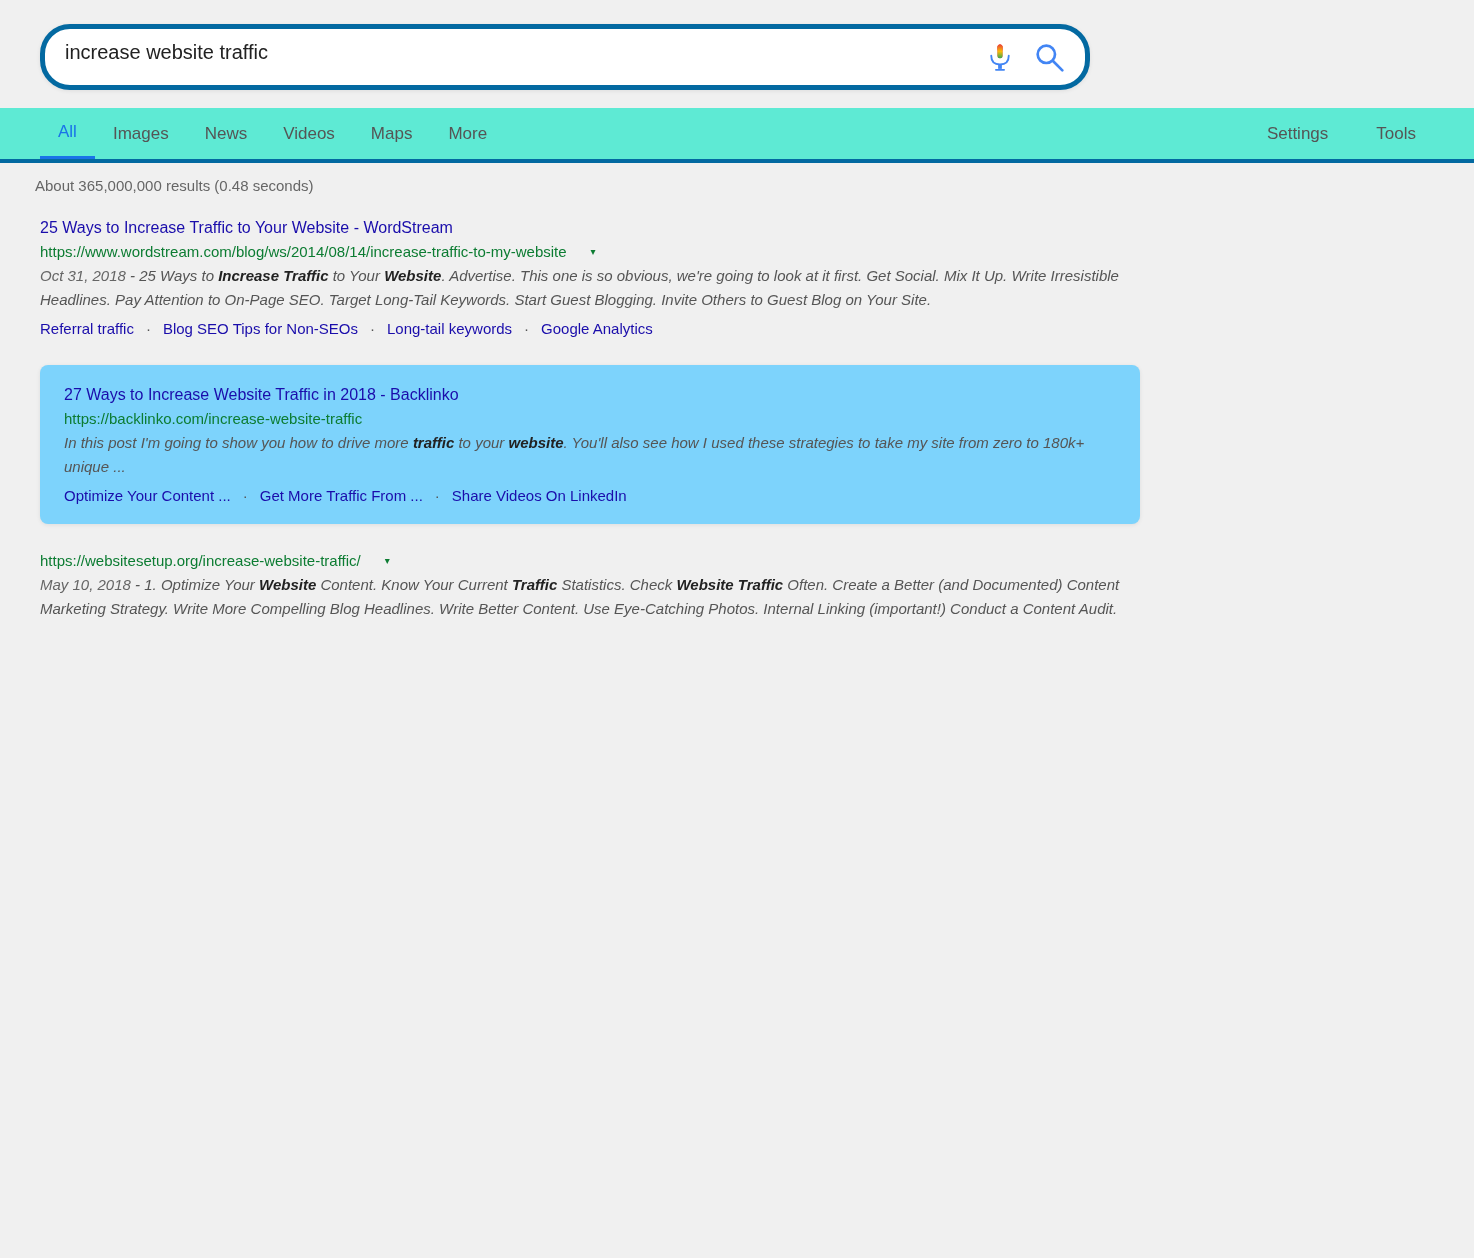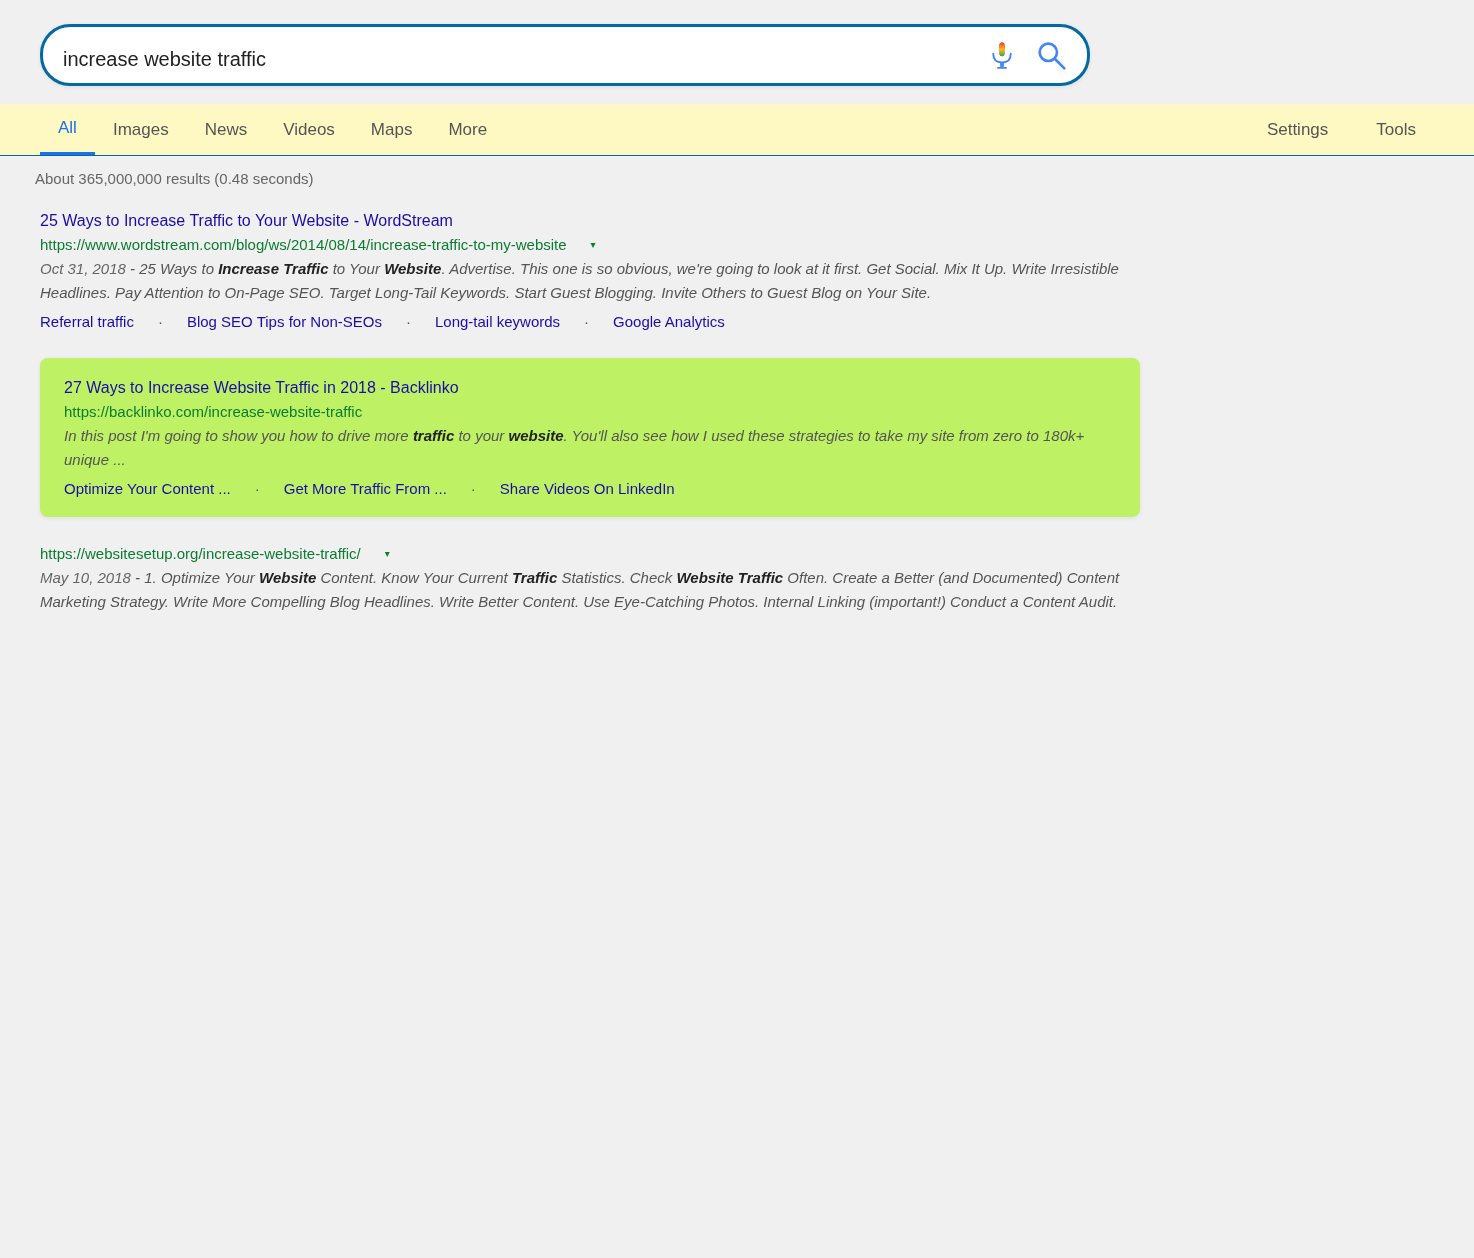--- a/index.html
+++ b/index.html
@@ -19,24 +19,24 @@
     }
 
     .search-bar-row {
       display: flex;
       align-items: center;
       margin-bottom: 18px;
     }
 
     .search-box {
       display: flex;
-      align-items: flex-end;
+      align-items: flex-start;
       background: #fff;
       border-radius: 30px;
-      border: 3px solid #0369a1;
+      border: 5px solid #0369a1;
       padding: 12px 20px;
       width: 1050px;
       box-shadow: 0 1px 4px rgba(0,0,0,0.08);
     }
 
     .search-input {
       flex: 1;
       border: none;
       outline: none;
       font-size: 20px;
@@ -57,23 +57,23 @@
 
     .search-icon-btn {
       width: 32px;
       height: 32px;
       cursor: pointer;
     }
 
     .nav-tabs {
       display: flex;
       align-items: center;
-      border-bottom: 1px solid #0369a1;
+      border-bottom: 4px solid #0369a1;
       padding: 0 40px;
-      background: #fef9c3;
+      background: #5eead4;
       gap: 0;
     }
 
     .nav-tab {
       padding: 14px 18px;
       font-size: 17px;
       color: #555;
       cursor: pointer;
       position: relative;
       text-decoration: none;
@@ -101,21 +101,21 @@
     .results-area {
       padding: 10px 40px;
     }
 
     .result-block {
       margin-bottom: 28px;
       max-width: 1100px;
     }
 
     .result-block.highlighted {
-      background: #bef264;
+      background: #7dd3fc;
       border-radius: 8px;
       padding: 20px 24px;
       box-shadow: 0 1px 4px rgba(0,0,0,0.08);
       margin-bottom: 28px;
     }
 
     .result-title {
       font-size: 16px;
       color: #1a0dab;
       text-decoration: none;
@@ -150,21 +150,21 @@
 
     .result-snippet b {
       color: #222;
       font-weight: bold;
     }
 
     .result-links {
       margin-top: 8px;
       display: flex;
       flex-wrap: wrap;
-      gap: 16px;
+      gap: 4px;
     }
 
     .result-link {
       color: #1a0dab;
       font-size: 15px;
       text-decoration: none;
       cursor: pointer;
     }
 
     .result-link-sep {

